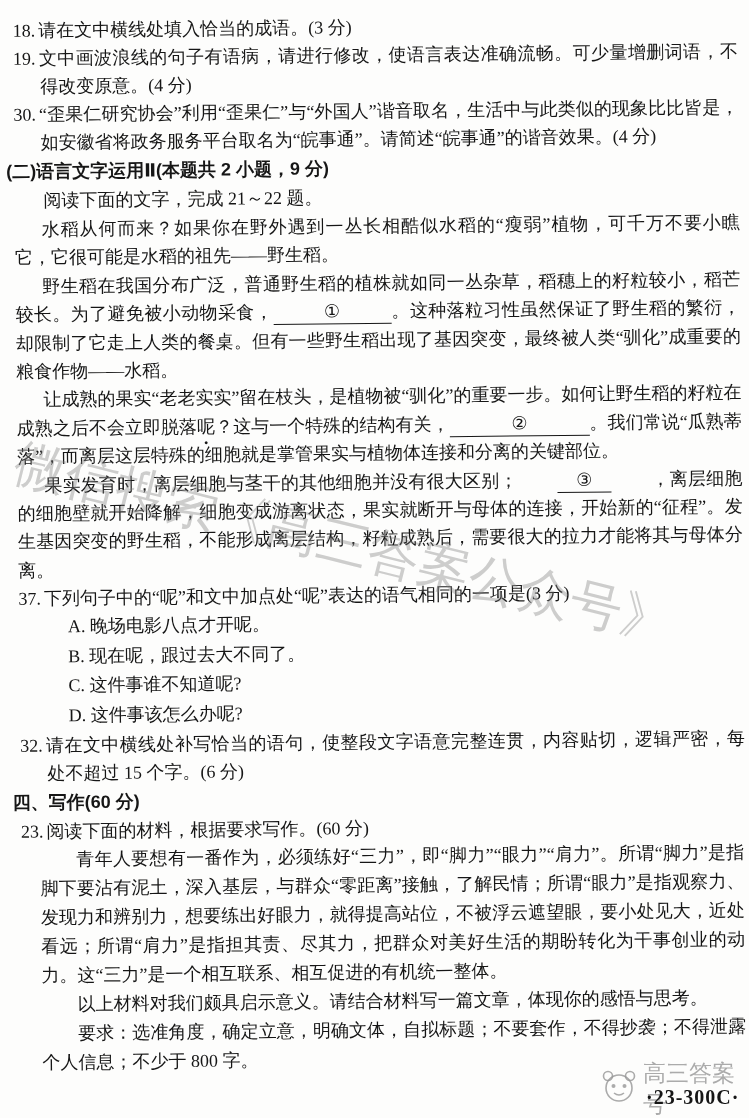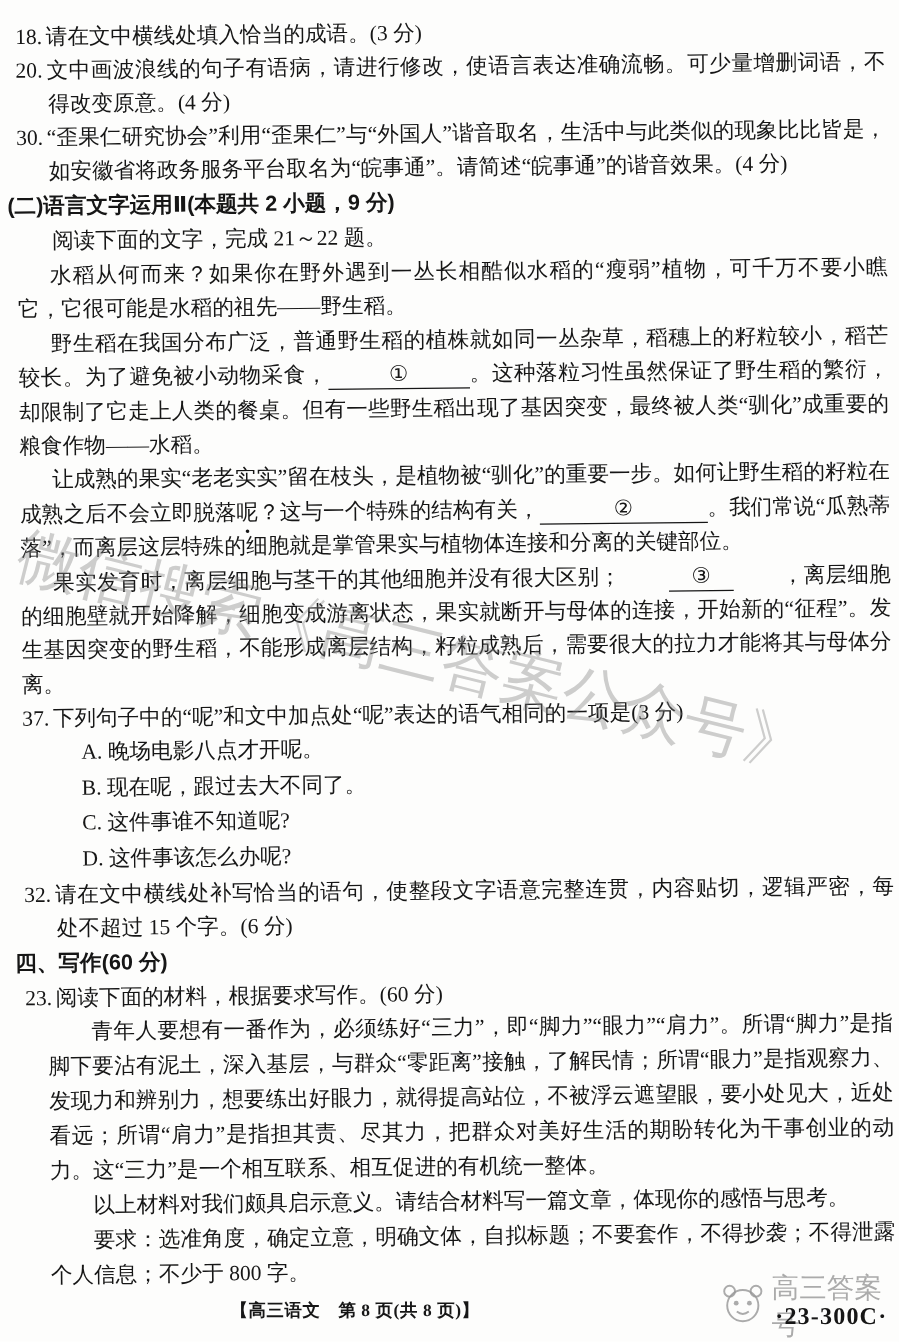--- a/index.html
+++ b/index.html
@@ -38,21 +38,21 @@
 </style>
 </head>
 <body>
 
 <div class="page">
 
   <div class="content">
 
     <div class="q"><span class="qnum">18.</span><span>请在文中横线处填入恰当的成语。(3 分)</span></div>
 
-    <div class="q"><span class="qnum">20.</span><span>文中画波浪线的句子有语病，请进行修改，使语言表达准确流畅。可少量增删词语，不得改变原意。(4 分)</span></div>
+    <div class="q"><span class="qnum">19.</span><span>文中画波浪线的句子有语病，请进行修改，使语言表达准确流畅。可少量增删词语，不得改变原意。(4 分)</span></div>
 
     <div class="q"><span class="qnum">30.</span><span>“歪果仁研究协会”利用“歪果仁”与“外国人”谐音取名，生活中与此类似的现象比比皆是，如安徽省将政务服务平台取名为“皖事通”。请简述“皖事通”的谐音效果。(4 分)</span></div>
 
     <div class="sec">(二)语言文字运用Ⅱ(本题共 2 小题，9 分)</div>
 
     <div class="intro">阅读下面的文字，完成 21～22 题。</div>
 
     <p class="para"><span>水稻从何而来？如果你在野外遇到一丛长相酷似水稻的“瘦弱”植物，可千万不要小瞧它，它很可能是水稻的祖先——野生稻。</span></p>
 
     <p class="para"><span>野生稻在我国分布广泛，普通野生稻的植株就如同一丛杂草，稻穗上的籽粒较小，稻芒较长。为了避免被小动物采食，</span><span class="blank b1"><span>①</span></span><span>。这种落粒习性虽然保证了野生稻的繁衍，却限制了它走上人类的餐桌。但有一些野生稻出现了基因突变，最终被人类“驯化”成重要的粮食作物——水稻。</span></p>
@@ -90,16 +90,15 @@
         <circle cx="10" cy="8" r="4.5"></circle>
         <circle cx="32" cy="8" r="4.5"></circle>
         <path d="M16 25 q5 4 10 0"></path>
       </g>
       <circle cx="15.5" cy="18" r="2" fill="rgba(150,150,150,0.8)"></circle>
       <circle cx="26.5" cy="18" r="2" fill="rgba(150,150,150,0.8)"></circle>
     </svg></span>
     <span>高三答案号</span>
   </div>
 
-  <span class="footer-center">【高三语文　第 8 页(共 8 页)】</span>
   <span class="footer-code">·23-300C·</span>
 
 </div>
 
 </body></html>

